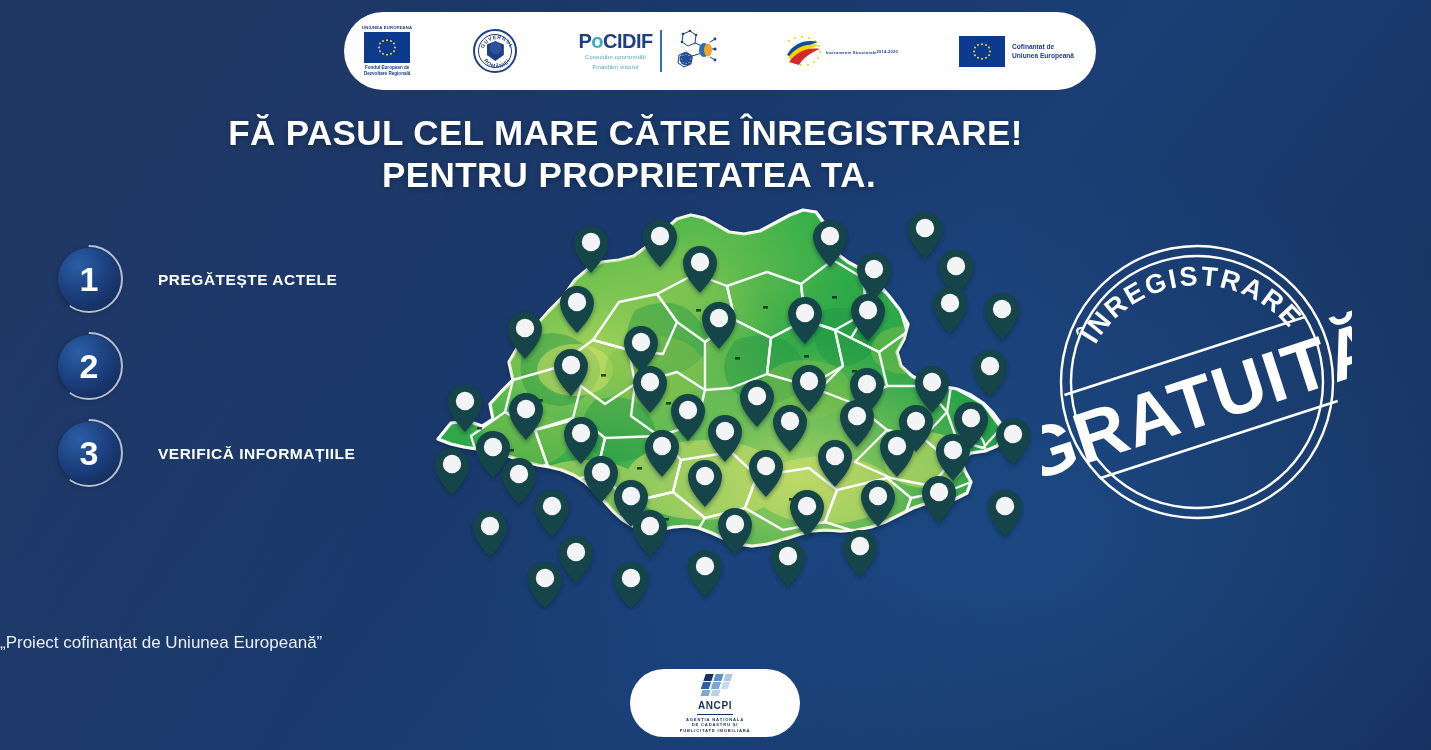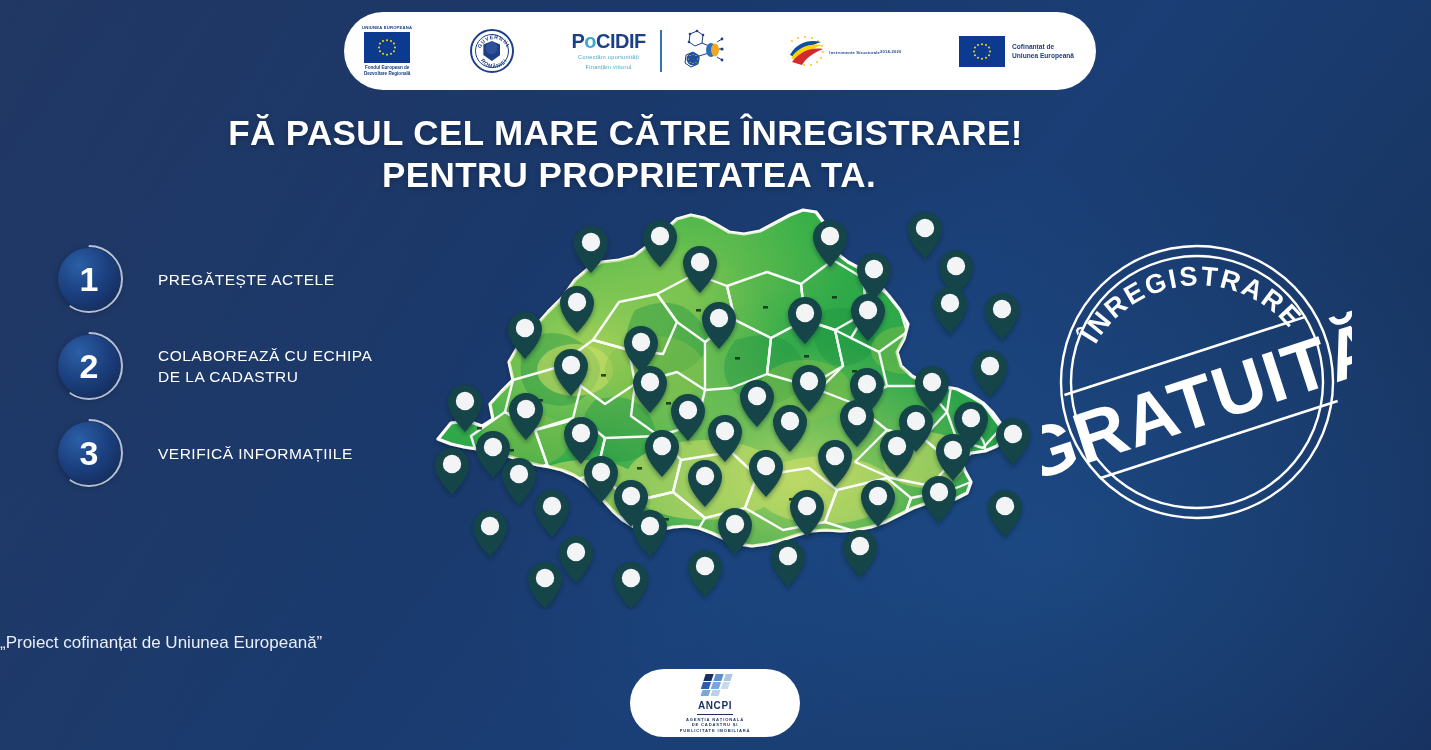--- a/index.html
+++ b/index.html
@@ -50,21 +50,21 @@
   }
   .seal::before{
     content:""; position:absolute; inset:3px; border-radius:50%; border:1px solid #1d3f86;
   }
   .seal .crest { width: 17px; height: 20px; background:
       radial-gradient(circle at 50% 35%, #30509c 0 38%, transparent 39%),
       linear-gradient(#1d3f86 0 100%);
     clip-path: polygon(50% 0, 100% 18%, 100% 70%, 50% 100%, 0 70%, 0 18%); }
 
   
-  .pocidif { display:flex; align-items:center; gap: 14px; }
+  .pocidif { display:flex; align-items:center; gap: 7px; }
   .pocidif .pc-text { text-align: center; }
   .pocidif .pc-name { font-size: 20px; font-weight: 700; color: #1d3f86; letter-spacing: -.5px; line-height: 20px;}
   .pocidif .pc-name .o { color: #3fa9c9; }
   .pocidif .pc-sub { font-size: 5.6px; color: #4aa3c4; letter-spacing: .3px; line-height: 8px; margin-top:2px;}
   .pocidif .divider { width: 2px; height: 42px; background: #2f74b5; }
   .pocidif .mol { width: 50px; height: 46px; }
 
   
   .regio { text-align: center; }
   .regio .rg-name { font-size: 23px; font-weight: 700; color: #1d3f86; letter-spacing: -.6px; line-height: 23px; position: relative; display:inline-block;}
@@ -103,21 +103,21 @@
     display: flex; align-items: center; justify-content: center;
     box-shadow: 0 2px 6px rgba(0,0,0,.35);
   }
   .step-badge::after {
     content: ""; position: absolute; inset: -3px; border-radius: 50%;
     border: 2px solid rgba(225,235,250,.85);
     clip-path: polygon(50% 0, 120% 0, 120% 120%, 12% 120%);
     opacity: .9;
   }
   .step-badge span { color: #ffffff; font-size: 34px; font-weight: 700; line-height: 34px; }
-  .step-text { margin-left: 38px; color: #ffffff; font-weight: 400; font-size: 15.5px; letter-spacing: .5px; line-height: 21px; }
+  .step-text { margin-left: 38px; color: #ffffff; font-weight: 700; font-size: 15.5px; letter-spacing: .5px; line-height: 21px; }
 
   
   .mapwrap { position: absolute; left: 405px; top: 190px; width: 630px; height: 420px; z-index: 3; }
   .mapwrap svg { width: 100%; height: 100%; display:block; }
 
   
   .stamp { position: absolute; left: 1042px; top: 232px; width: 310px; height: 300px; z-index: 5; }
   .stamp svg { width: 100%; height: 100%; }
 
   
@@ -283,24 +283,20 @@
       <div class="step-badge">
         <span>1</span>
       </div>
       <div class="step-text">
         <div>PREGĂTEȘTE ACTELE</div>
       </div>
     </div>
     <div class="step">
       <div class="step-badge">
         <span>2</span>
-      </div>
-      <div class="step-text">
-        <div>COLABOREAZĂ CU ECHIPA</div>
-        <div>DE LA CADASTRU</div>
       </div>
     </div>
     <div class="step">
       <div class="step-badge">
         <span>3</span>
       </div>
       <div class="step-text">
         <div>VERIFICĂ INFORMAȚIILE</div>
       </div>
     </div>

